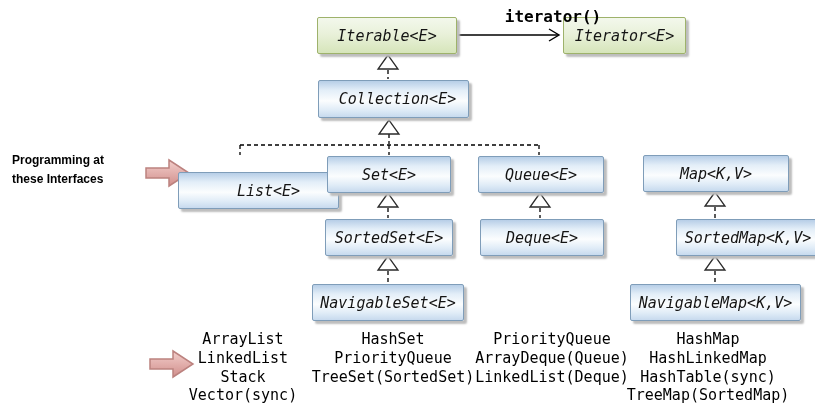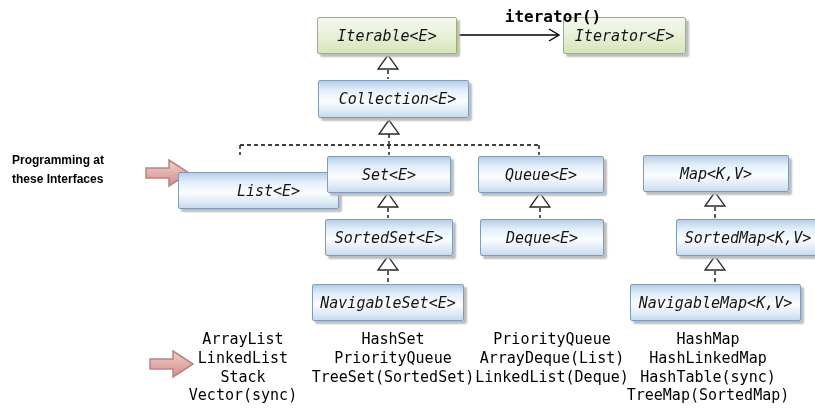--- a/index.html
+++ b/index.html
@@ -135,21 +135,21 @@
     <span>Stack</span>
     <span>Vector(sync)</span>
   </div>
   <div class="impl-col" id="col-set">
     <span>HashSet</span>
     <span>PriorityQueue</span>
     <span>TreeSet(SortedSet)</span>
   </div>
   <div class="impl-col" id="col-queue">
     <span>PriorityQueue</span>
-    <span>ArrayDeque(List)</span>
+    <span>ArrayDeque(Queue)</span>
     <span>LinkedList(Deque)</span>
   </div>
   <div class="impl-col" id="col-map">
     <span>HashMap</span>
     <span>HashLinkedMap</span>
     <span>HashTable(sync)</span>
     <span>TreeMap(SortedMap)</span>
   </div>
 
 </div>

